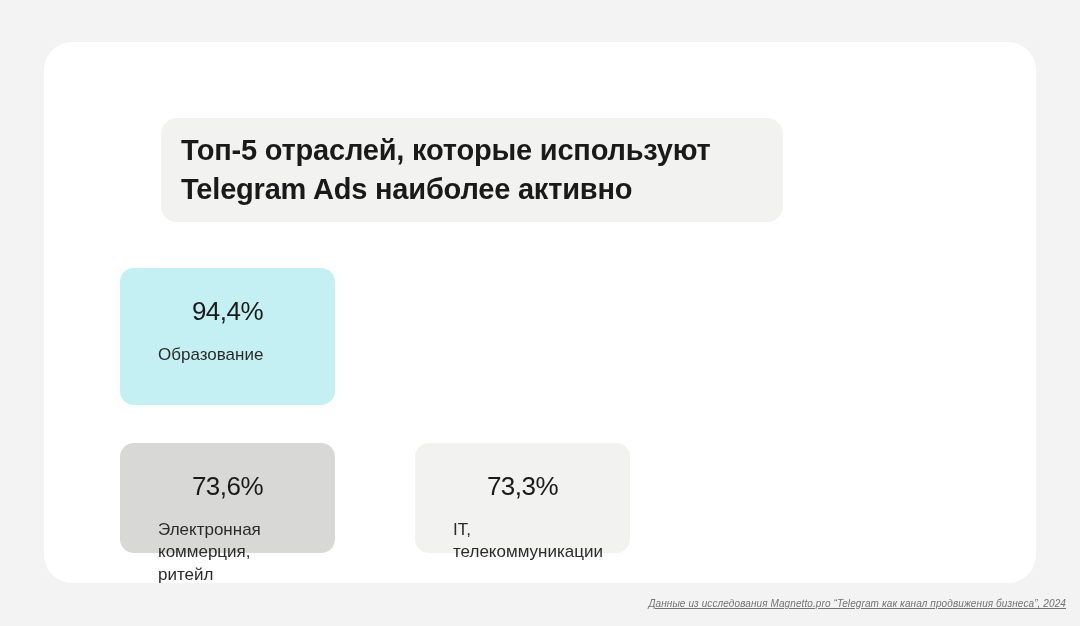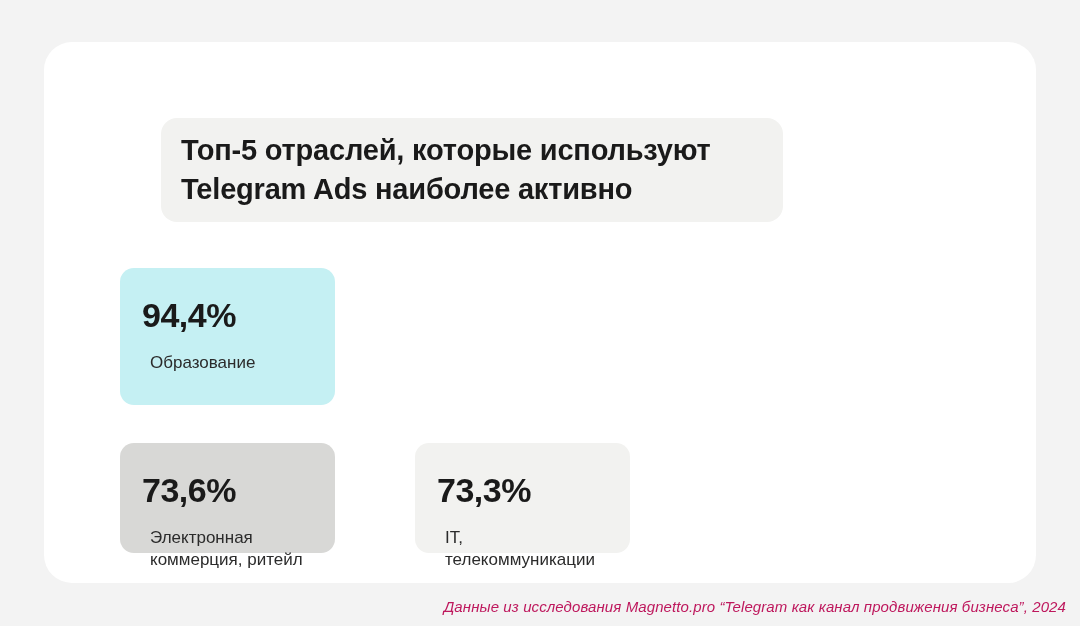--- a/index.html
+++ b/index.html
@@ -68,44 +68,46 @@
   .card {
     width: 215px;
     box-sizing: border-box;
     border-radius: 14px;
     padding: 30px 22px 0 22px;
   }
   .card-top { height: 137px; }
   .card-bottom { height: 110px; }
 
   .card-value {
-    font-size: 34px;
-    font-weight: bold;
+    font-size: 26px;
+    font-weight: normal;
     color: #1a1a1a;
     line-height: 1;
     letter-spacing: -0.5px;
     margin: 0 0 20px 0;
+    text-align: center;
   }
   .card-label {
     font-size: 17px;
     line-height: 1.32;
     color: #2b2b2b;
-    margin: 8px;
+    margin: 16px;
     white-space: pre-line;
   }
 
   
   .footer {
     position: absolute;
     right: 14px;
     top: 598px;
-    font-size: 15px;
+    font-size: 10px;
     font-style: italic;
-    color: #be185d;
+    color: #737373;
     letter-spacing: 0.1px;
+    text-decoration: underline;
   }
 </style>
 </head>
 <body>
 
 <div class="panel">
 
   <div class="title-chip">
     <h1 class="title-text">Топ-5 отраслей, которые используют
 Telegram Ads наиболее активно</h1>

